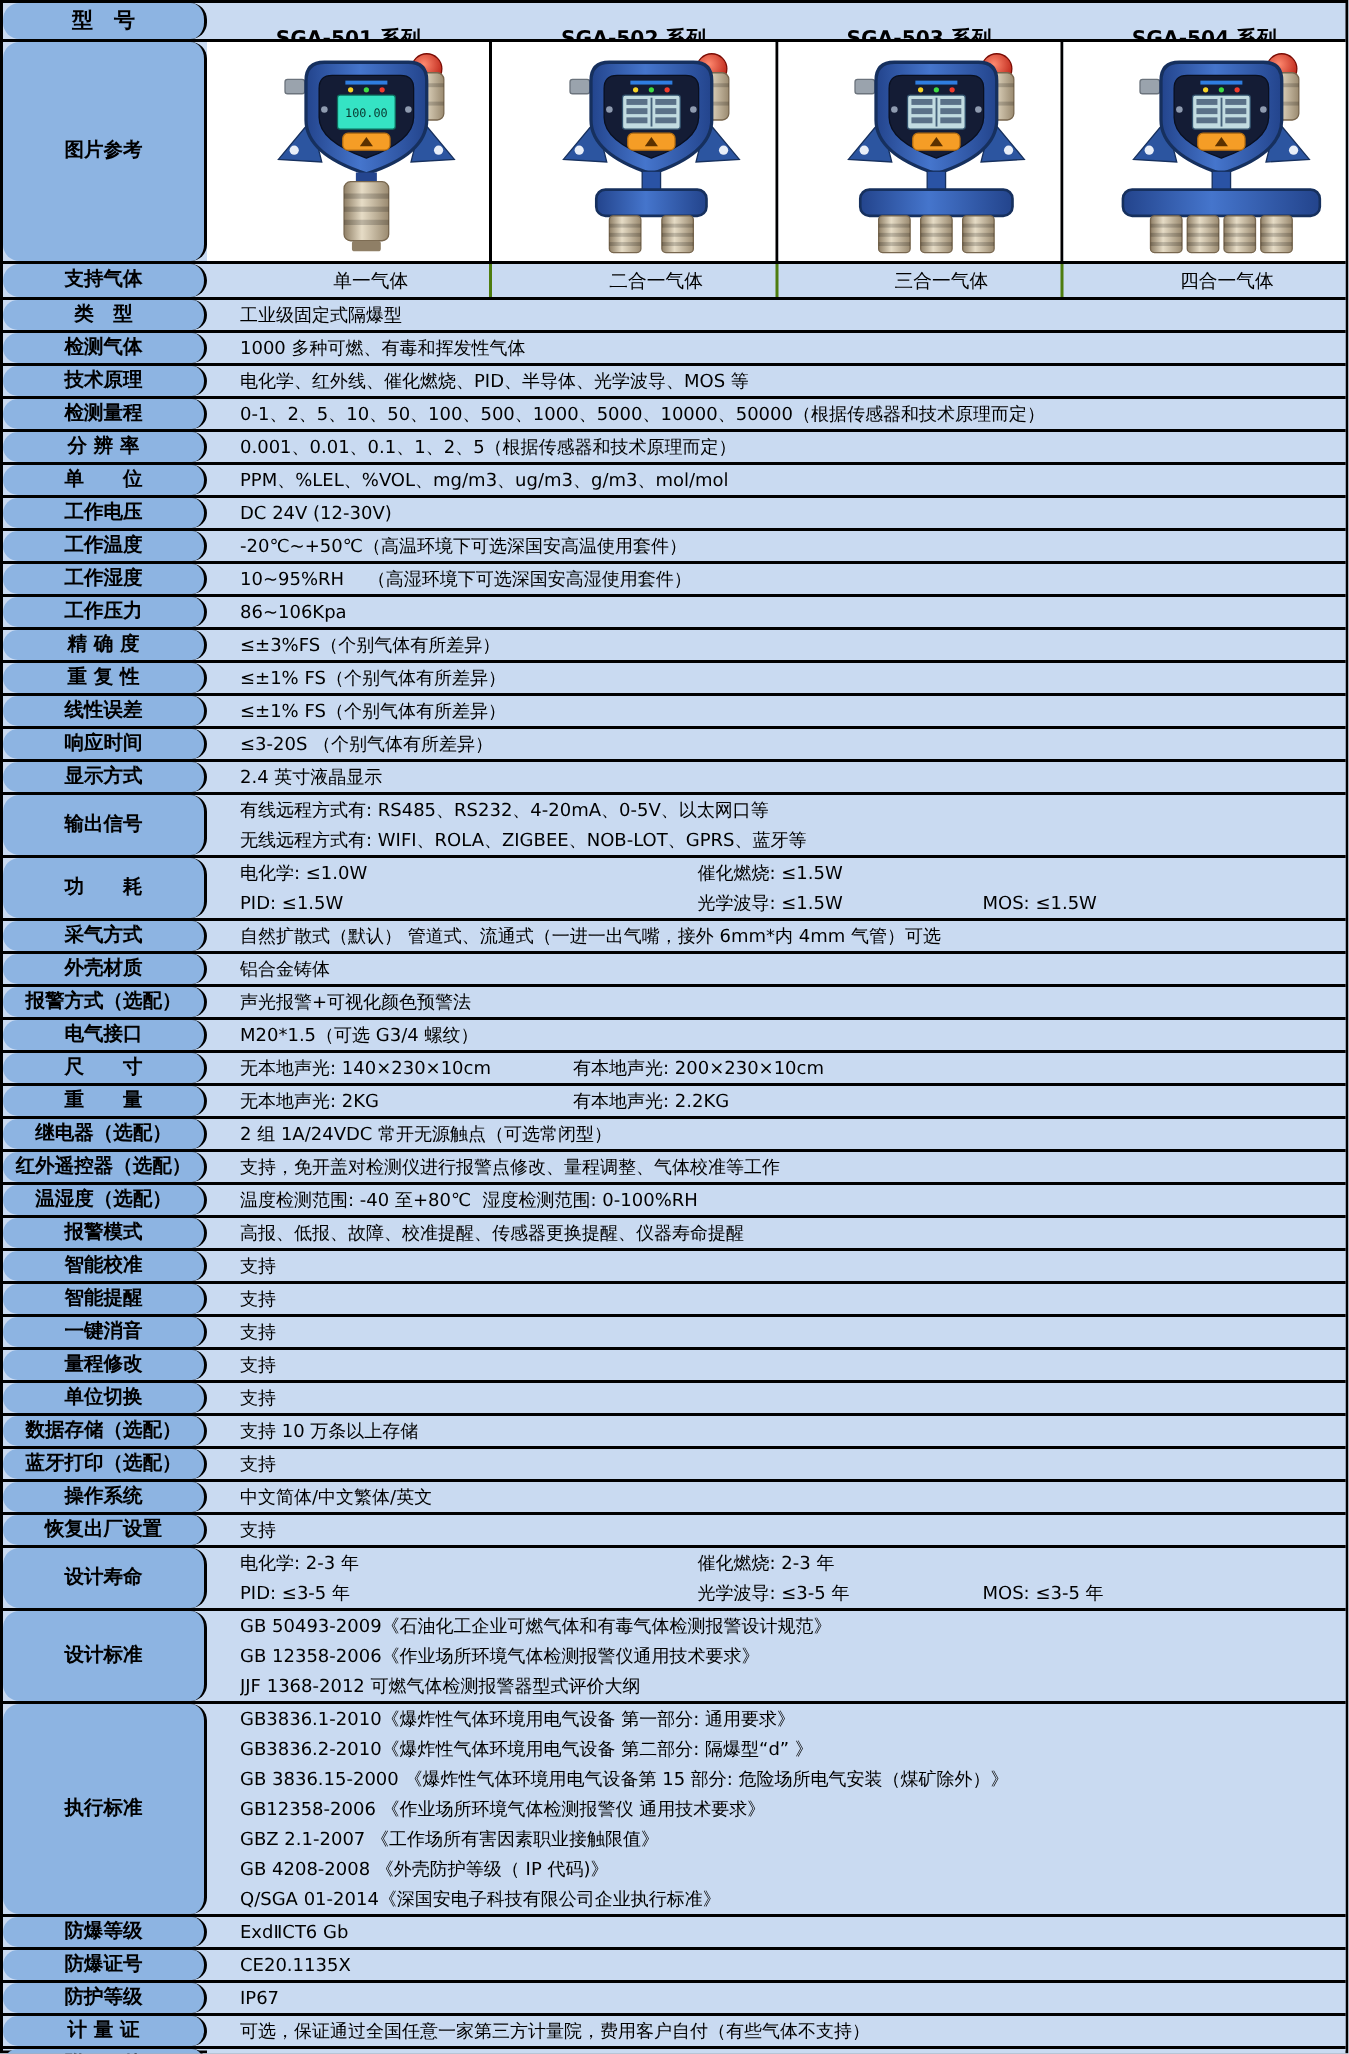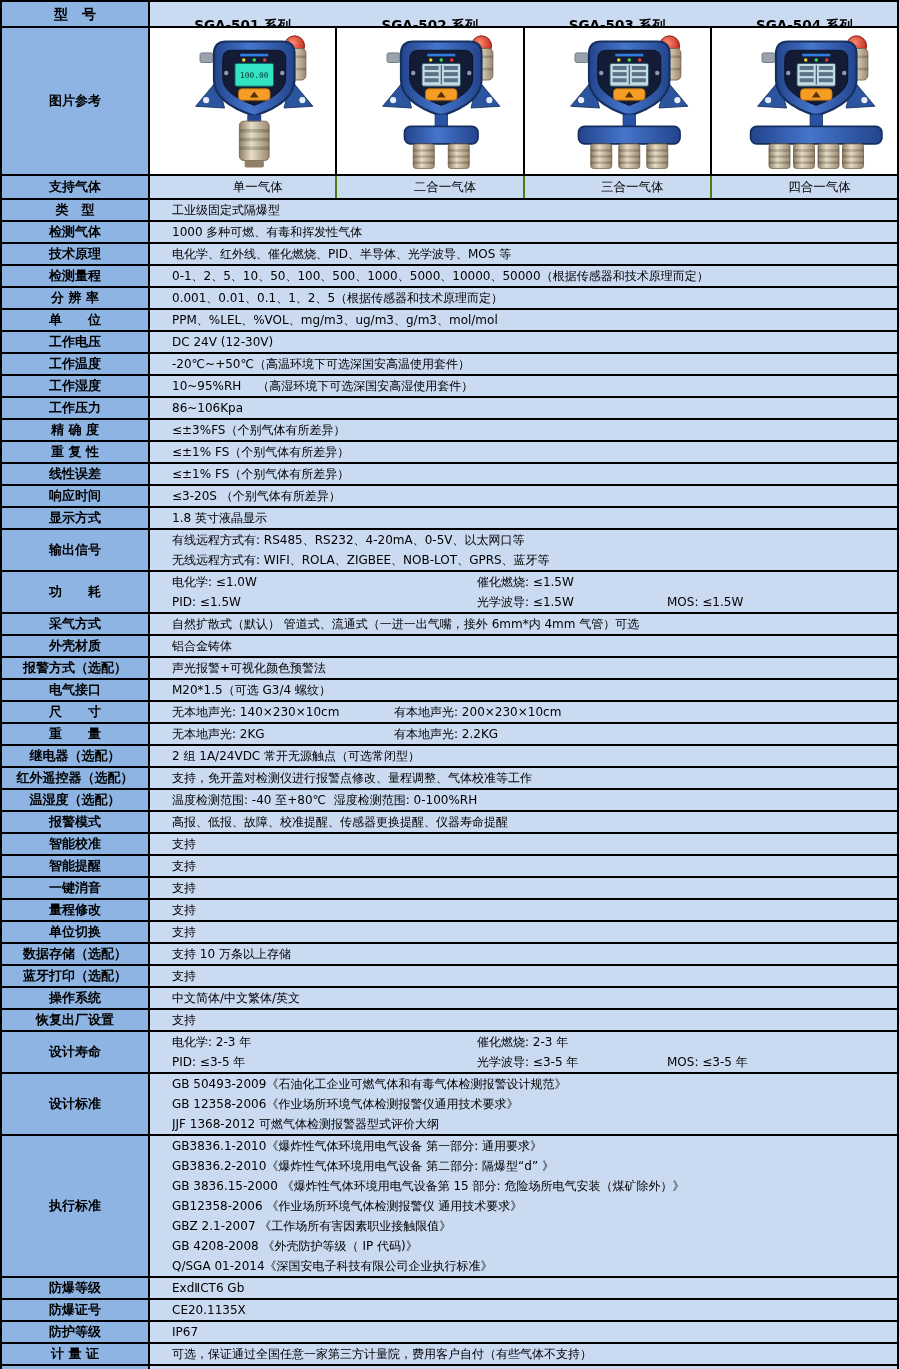--- a/index.html
+++ b/index.html
@@ -9,23 +9,23 @@
   }
   .spec-table{
     width:899px;height:1369px;box-sizing:border-box;
     border:2px solid #000;background:#C9DAF1;
     display:flex;flex-direction:column;
   }
   .row{display:flex;border-bottom:2px solid #000;flex:none;}
   .row:last-child{border-bottom:none;}
   .cell{box-sizing:border-box;}
   .label-cell{
-    width:148px;flex:none;background:#8DB4E2;border-right:2px solid #000;
+    width:136px;flex:none;background:#8DB4E2;border-right:2px solid #000;
     display:flex;align-items:center;justify-content:center;text-align:center;
-    font-weight:bold;font-size:13px;line-height:1.15;padding:0 3px;
+    font-weight:bold;font-size:13px;line-height:1.15;padding:0 3px;border-radius:11px;
   }
   .content-cell{
     flex:1;min-width:0;background:#C9DAF1;
     display:flex;flex-direction:column;justify-content:center;
     padding-left:22px;font-size:12px;
   }
   .line{height:20px;display:flex;align-items:center;white-space:pre;overflow:hidden;}
   .seg{display:inline-block;white-space:pre;}
   .seg-p0{width:125px;}  .seg-p1{width:180px;margin-top:38px;}  .seg-p2{width:190px;}
   .seg-w0{width:222px;}
@@ -388,21 +388,21 @@
     </div>
     <div class="row">
       <div class="cell label-cell">响应时间</div>
       <div class="cell content-cell">
         <div class="line">≤3-20S （个别气体有所差异）</div>
       </div>
     </div>
     <div class="row">
       <div class="cell label-cell">显示方式</div>
       <div class="cell content-cell">
-        <div class="line">1.8 英寸液晶显示</div>
+        <div class="line">2.4 英寸液晶显示</div>
       </div>
     </div>
     <div class="row">
       <div class="cell label-cell">输出信号</div>
       <div class="cell content-cell">
         <div class="line">有线远程方式有: RS485、RS232、4-20mA、0-5V、以太网口等</div>
         <div class="line">无线远程方式有: WIFI、ROLA、ZIGBEE、NOB-LOT、GPRS、蓝牙等</div>
       </div>
     </div>
     <div class="row">

